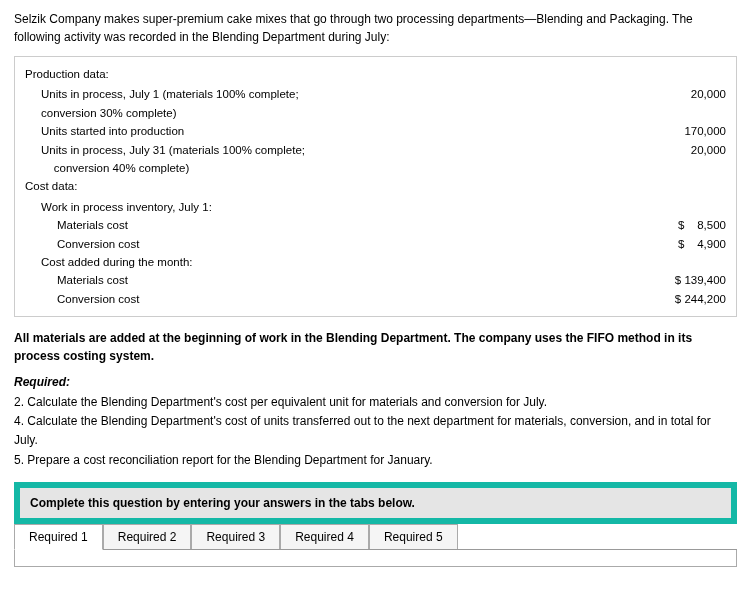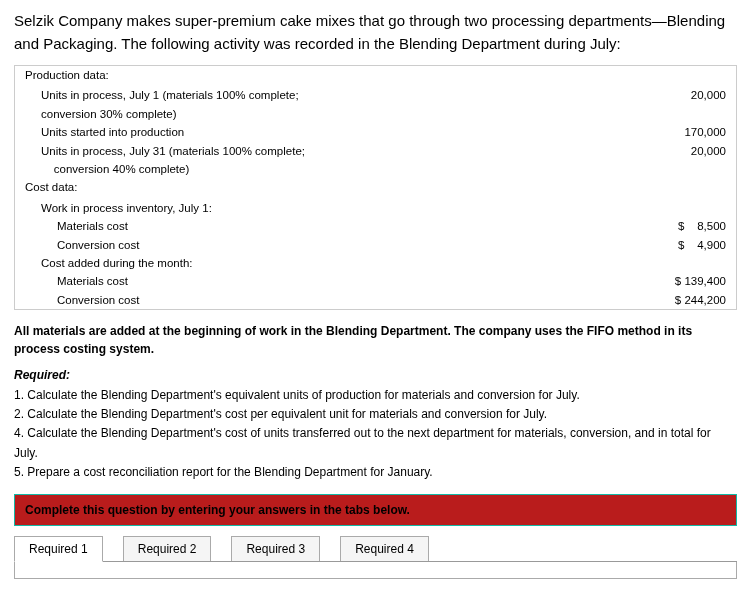--- a/index.html
+++ b/index.html
@@ -6,27 +6,27 @@
     body {
       font-family: Arial, sans-serif;
       font-size: 12px;
       background: #fff;
       color: #000;
       width: 751px;
       min-height: 593px;
       padding: 10px 14px;
     }
     .intro-text {
-      font-size: 15px;
+      font-size: 12px;
       line-height: 1.5;
       margin-bottom: 10px;
     }
     .data-table-container {
       border: 1px solid #ccc;
-      padding: 0 10px;
+      padding: 8px 10px;
       margin-bottom: 12px;
       font-size: 11.5px;
       line-height: 1.6;
     }
     .data-section-title {
       font-weight: normal;
       margin-bottom: 2px;
     }
     .data-row {
       display: flex;
@@ -55,40 +55,39 @@
       font-weight: bold;
       font-size: 12px;
       margin-bottom: 4px;
       font-style: italic;
     }
     .required-list {
       font-size: 12px;
       line-height: 1.6;
     }
     .complete-box {
-      border: 1px solid #14b8a6;
-      background: #b91c1c;
+      border: 6px solid #14b8a6;
+      background: #e5e5e5;
       padding: 8px 10px;
-      margin-bottom: 10px;
       font-weight: bold;
       font-size: 12px;
     }
     .tabs-row {
       display: flex;
       border-bottom: 1px solid #999;
       margin-bottom: 0;
     }
     .tab {
       padding: 5px 14px;
       border: 1px solid #aaa;
       border-bottom: none;
       background: #f5f5f5;
       cursor: pointer;
       font-size: 12px;
-      margin-right: 20px;
+      margin-right: 0;
     }
     .tab.active {
       background: #fff;
       border-bottom: 1px solid #fff;
       margin-bottom: -1px;
       z-index: 1;
     }
     .tab-content-area {
       border: 1px solid #aaa;
       border-top: none;
@@ -135,32 +134,32 @@
     <span class="label">Conversion cost</span>
     <span class="value">$ 244,200</span>
   </div>
 </div>
 
 <p class="middle-text">All materials are added at the beginning of work in the Blending Department. The company uses the FIFO method in its process costing system.</p>
 
 <div class="required-section">
   <div class="required-title">Required:</div>
   <div class="required-list">
-    <div>1. Calculate the Blending Department's equivalent units of production for materials and conversion for July.</div>
     <div>2. Calculate the Blending Department's cost per equivalent unit for materials and conversion for July.</div>
     <div>4. Calculate the Blending Department's cost of units transferred out to the next department for materials, conversion, and in total for July.</div>
     <div>5. Prepare a cost reconciliation report for the Blending Department for January.</div>
   </div>
 </div>
 
 <div class="complete-box">Complete this question by entering your answers in the tabs below.</div>
 
 <div class="tabs-row">
   <div class="tab active">Required 1</div>
   <div class="tab">Required 2</div>
   <div class="tab">Required 3</div>
   <div class="tab">Required 4</div>
+  <div class="tab">Required 5</div>
 </div>
 
 <div class="tab-content-area">
   
   
 </div>
 
 </body></html>

